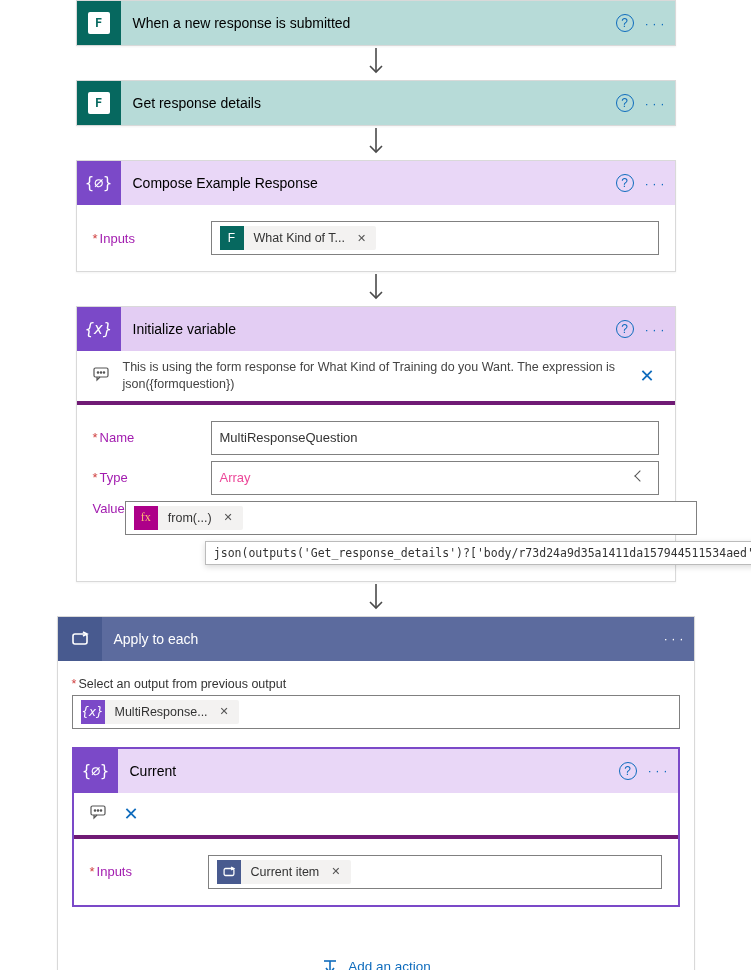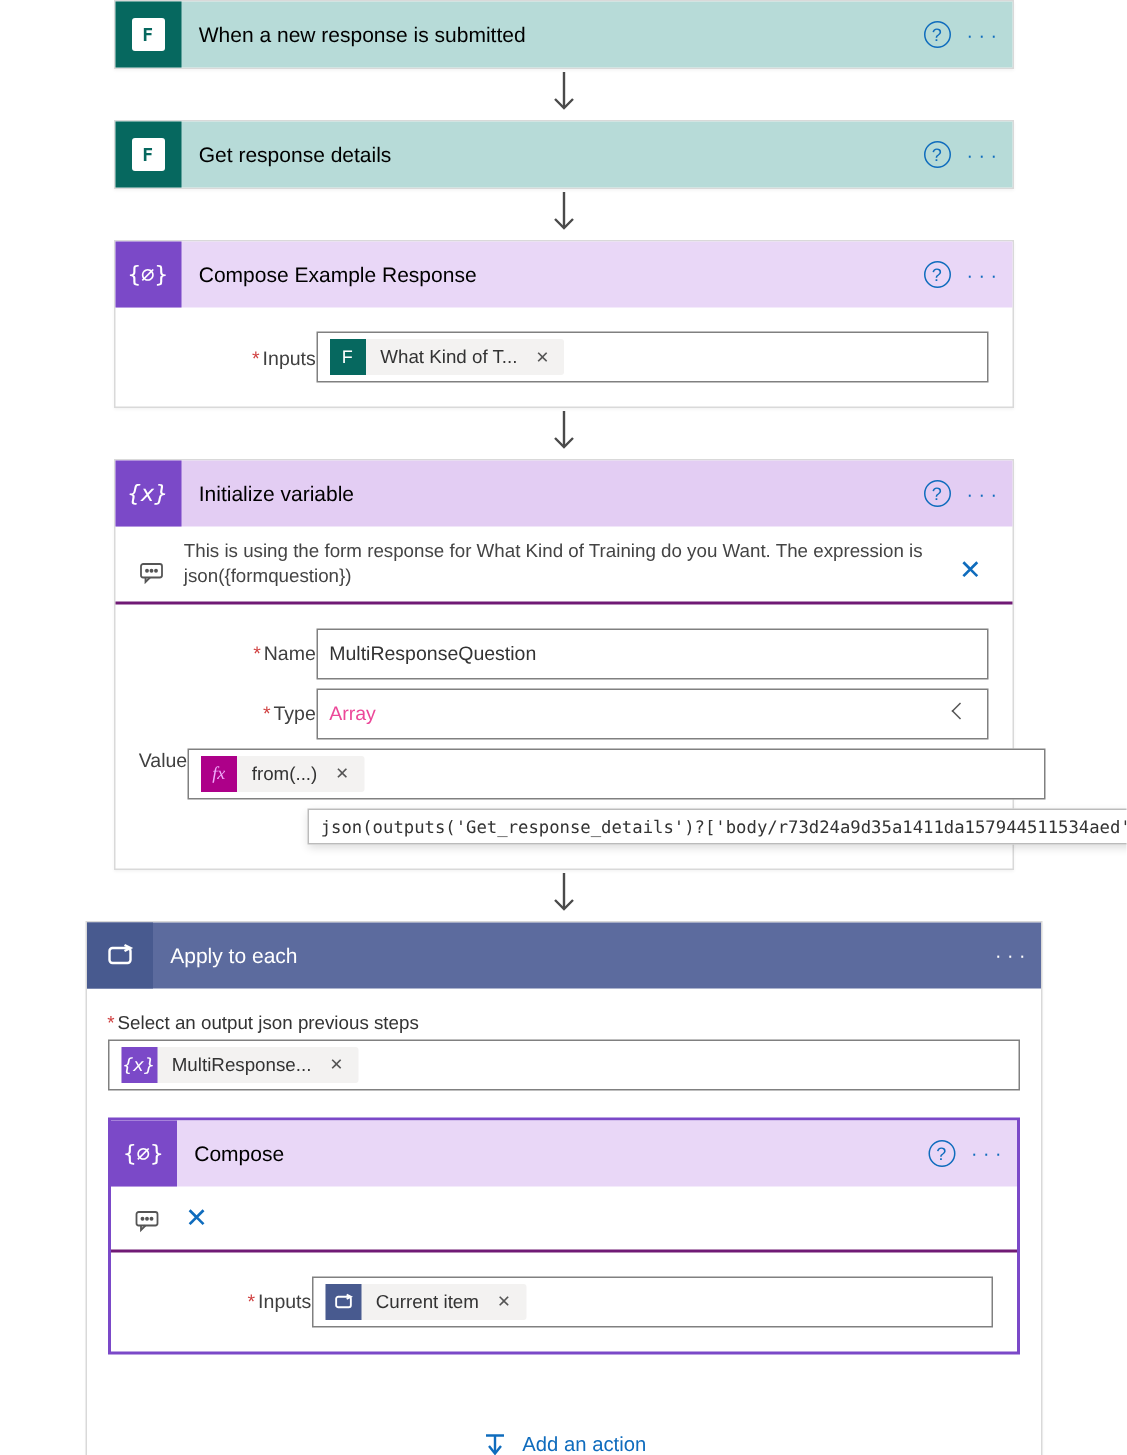--- a/index.html
+++ b/index.html
@@ -53,44 +53,44 @@
 
   .card-actions { display: flex; align-items: center; gap: 2px; }
   .icon-btn {
     width: 28px; height: 28px; display: flex; align-items: center; justify-content: center;
     cursor: pointer; color: #0f6cbd; border-radius: 3px;
   }
   .card-header[data-color="loop"] .icon-btn { color: #fff; }
 
   .card-body { padding: 10px 16px; }
   .field-row { display: flex; align-items: center; margin: 6px 0; }
-  .field-label { width: 118px; font-size: 13px; color: #404040; text-align: right; }
+  .field-label { width: 118px; font-size: 13px; color: #a21caf; }
   .req::before { content: '*'; color: #d04040; margin-right: 2px; }
   .field-control { flex: 1; border: 1px solid #808080; min-height: 34px; padding: 4px 8px; display: flex; align-items: center; background:#fff; }
   .field-control.select { justify-content: space-between; color:#ec4899; }
 
   .token {
     display: inline-flex; align-items: center; gap: 6px;
     background: #f3f2f1; border-radius: 2px; padding: 0 6px 0 0;
     height: 24px; font-size: 12.5px; color: #333;
   }
   .token .token-label { padding: 0 2px 0 4px; }
   .token .token-icon-tiny {
     width: 24px; height: 24px; display:flex; align-items:center; justify-content:center;
     font-size: 12px;
   }
   .tok-forms { background:#06685f; color:#fff; }
-  .tok-fx { background:#ad0089; color:#f0abfc; font-style: italic; font-family: Georgia, serif; }
+  .tok-fx { background:#ad0089; color:#fdba74; font-family: Georgia, serif; }
   .tok-var { background:#7b49c8; color:#fff; font-style: italic; font-family: Consolas, monospace; }
   .tok-loop { background:#485a8f; color:#fff; }
   .token .token-x { cursor: pointer; color:#555; padding:0 4px; font-size:11px; }
 
   .comment-row {
-    display:flex; align-items:flex-end; gap:10px; padding: 8px 16px 8px 16px;
-    border-bottom: 2px solid #701a75;
+    display:flex; align-items:center; gap:10px; padding: 8px 16px 8px 16px;
+    border-bottom: 4px solid #701a75;
   }
   .comment-row .speech { flex:0 0 20px; color:#555; }
   .comment-row .txt { flex:1; font-size:12.5px; color:#444; line-height:1.35; }
   .comment-row .close-x { color:#0f6cbd; font-size:18px; cursor:pointer; padding:2px 4px; }
 
   .tooltip-box {
     background:#fff; border:1px solid #bbb; padding:4px 8px;
     font-size:11.5px; font-family: Consolas, monospace; color:#333;
     box-shadow: 0 2px 6px rgba(0,0,0,0.15);
     white-space: nowrap;
@@ -270,33 +270,33 @@
             <rect x="3" y="5" width="14" height="10" rx="2"></rect>
             <polyline points="13,3 17,5 13,7" fill="none"></polyline>
           </svg>
       </div>
       <div class="card-title">Apply to each</div>
       <div class="card-actions">
         <div class="icon-btn">· · ·</div>
       </div>
     </div>
     <div class="loop-body">
-      <div class="sub-label req">Select an output json previous steps</div>
+      <div class="sub-label req">Select an output from previous output</div>
       <div class="field-control" style="margin-bottom:18px;">
         <span class="token">
           <span class="token-icon-tiny tok-var">{x}</span>
           <span class="token-label">MultiResponse...</span>
           <span class="token-x">✕</span>
         </span>
       </div>
 
       <div class="card nested-accent" style="width:100%; box-shadow:none;">
         <div class="card-header" data-color="compose-nested">
           <div class="icon-box compose">{∅}</div>
-          <div class="card-title">Compose</div>
+          <div class="card-title">Current</div>
           <div class="card-actions">
             <div class="icon-btn">
                 <span class="help-circle">?</span>
               </div>
             <div class="icon-btn">· · ·</div>
           </div>
         </div>
         <div class="comment-row">
           <div class="speech">
             <svg width="16" height="16" viewBox="0 0 16 16" fill="none" stroke="#555" stroke-width="1.2">

